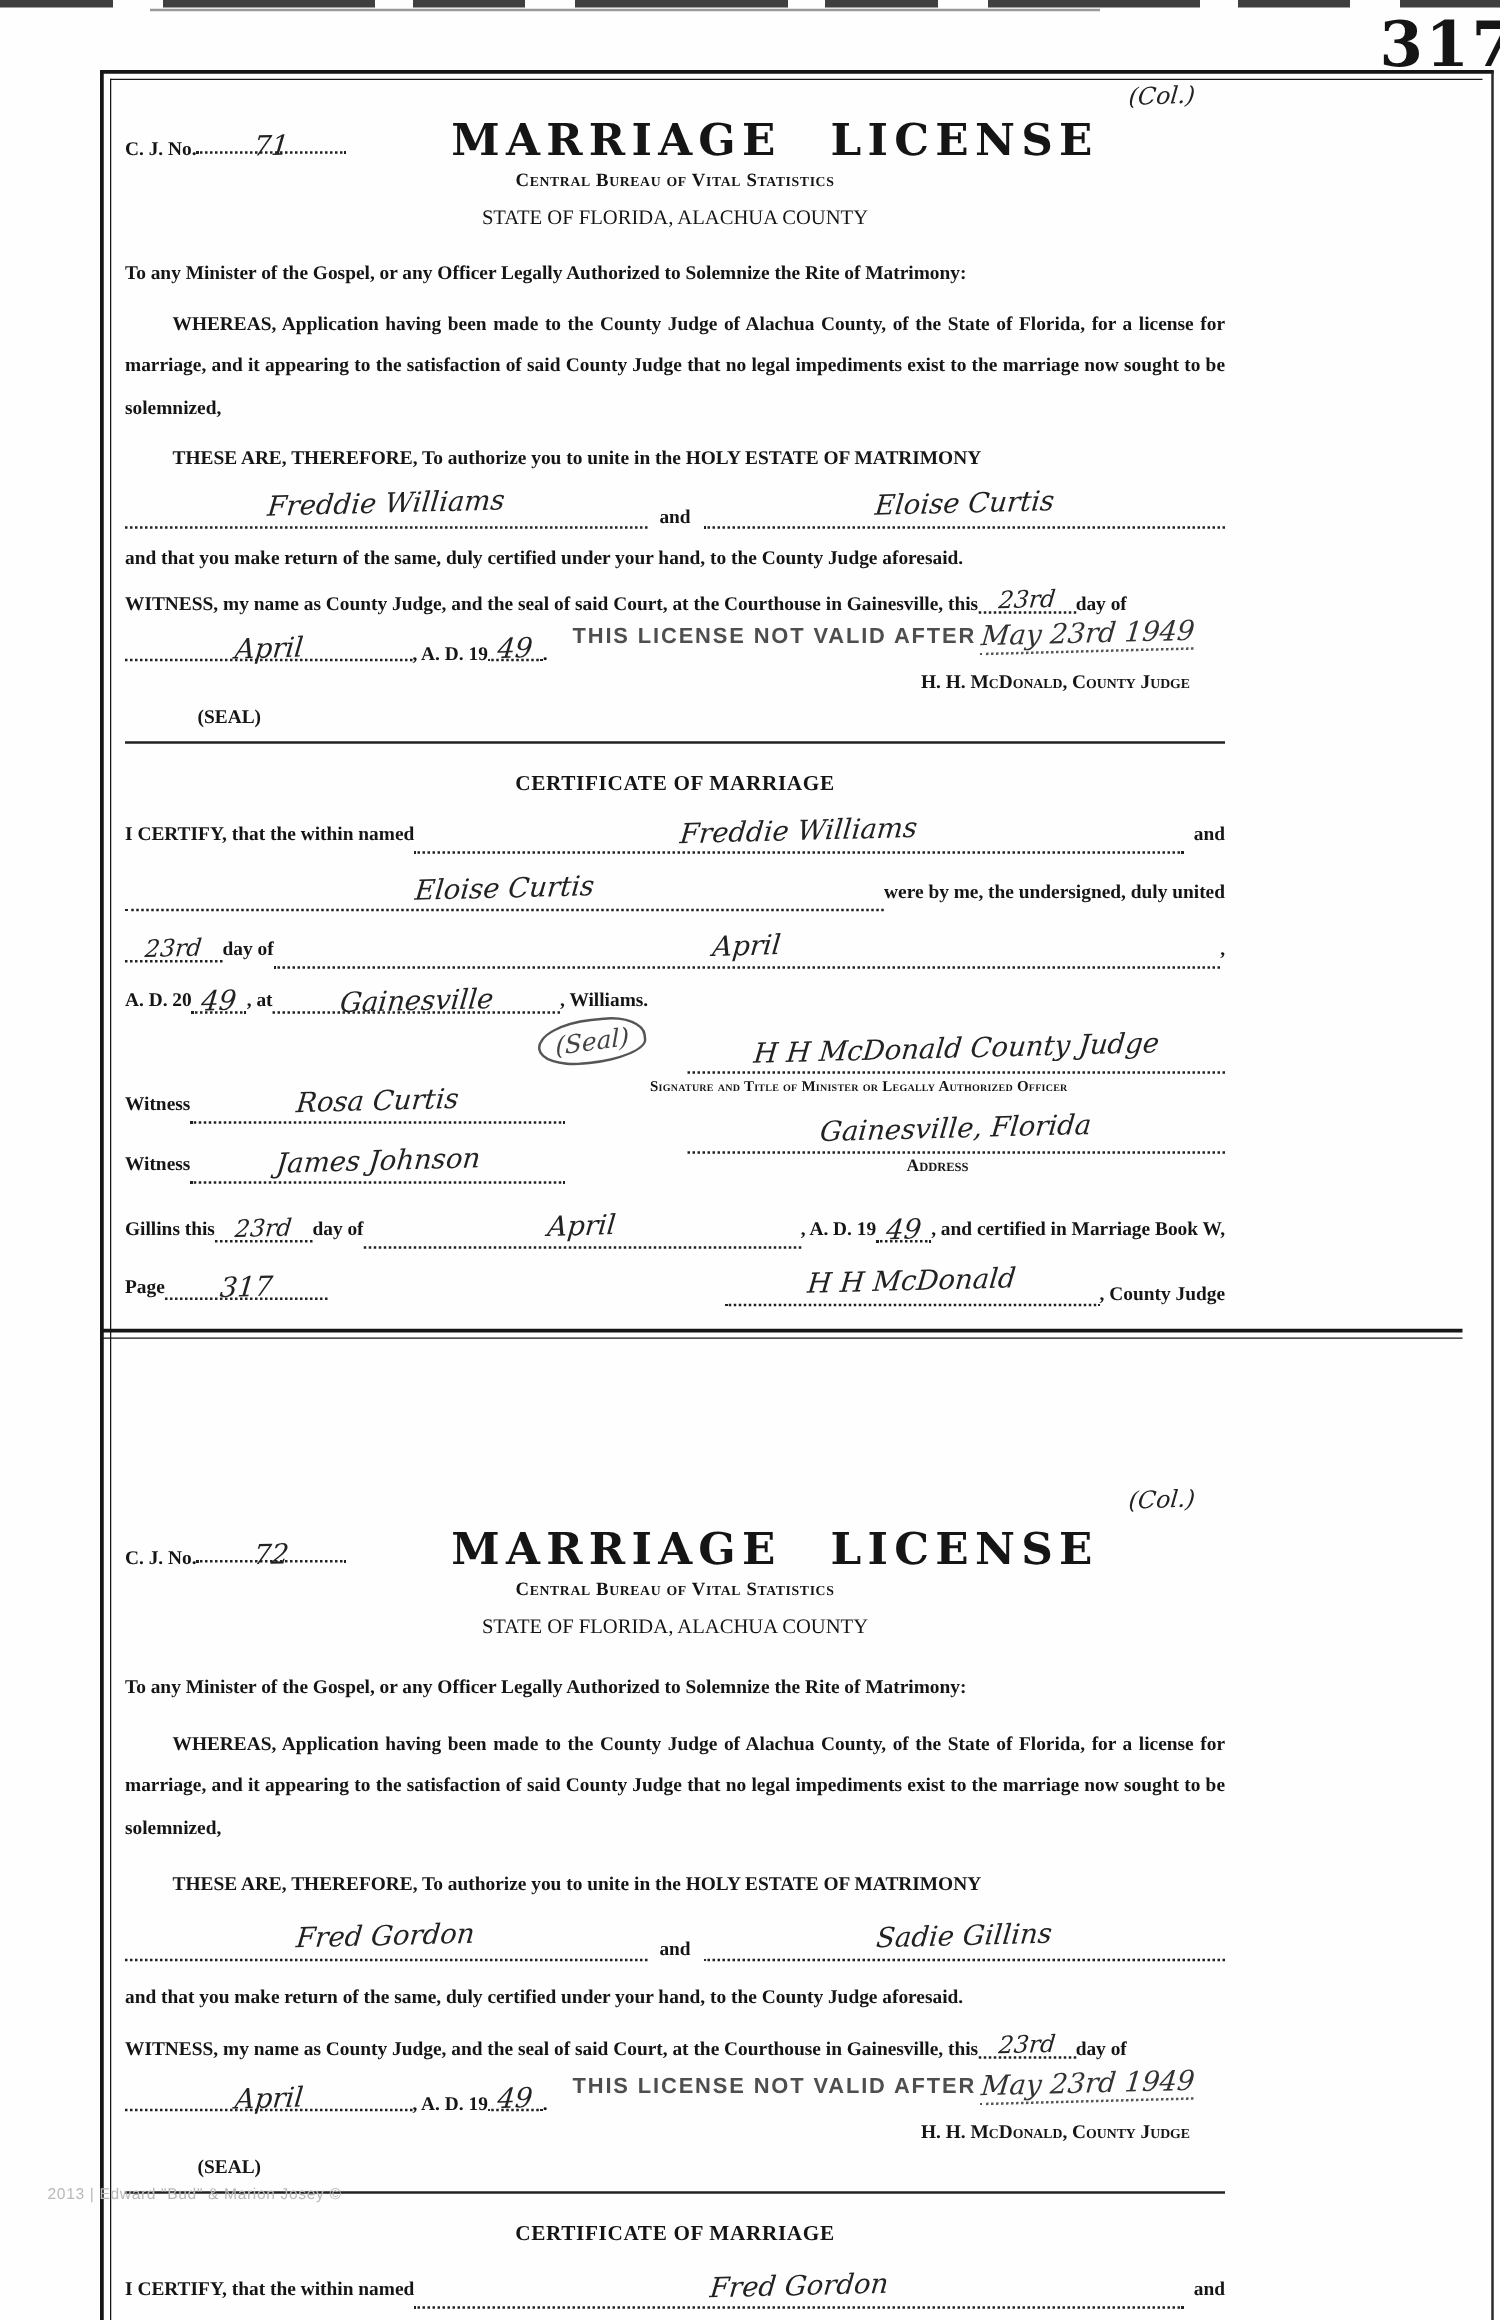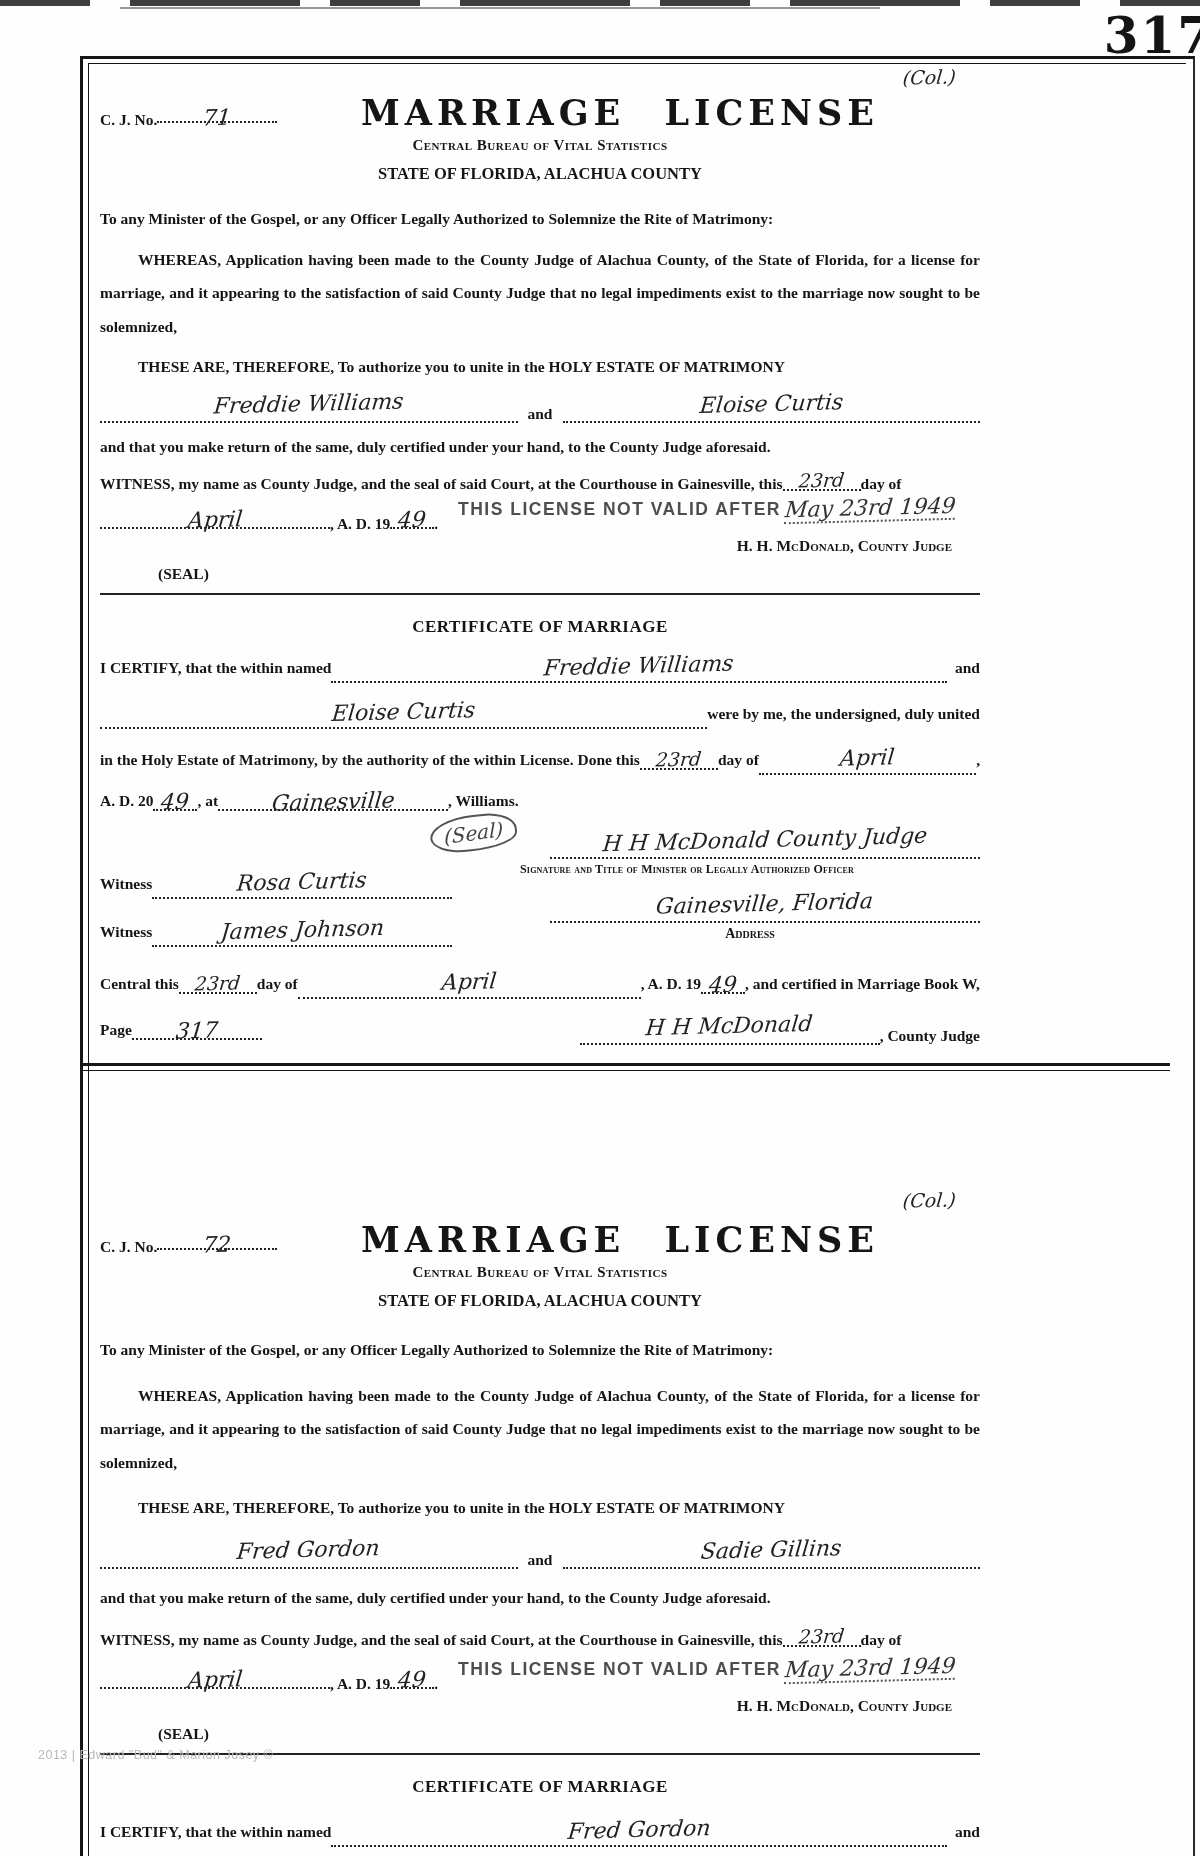--- a/index.html
+++ b/index.html
@@ -31,21 +31,21 @@
   
   .license{position:relative;}
   .b1{padding-top:34px;}
   .b2{padding-top:148px;}
   .header-row{display:flex;align-items:baseline;}
   .cj{width:250px;white-space:nowrap;position:relative;}
   .cj-dots{display:inline-block;width:120px;border-bottom:2px dotted #222;height:16px;text-align:center;}
   .doc-title{flex:1;text-align:center;margin:0 90px 0 0;font-family:"DejaVu Serif",serif;
     font-size:35px;font-weight:bold;letter-spacing:5px;word-spacing:22px;}
   .subtitle{ text-align:center;margin-top:4px;font-weight:bold;font-size:15px;letter-spacing:.5px;}
-  .subtitle2{text-align:center;margin-top:10px;font-weight:bold;font-size:16.5px;}
+  .subtitle2{text-align:center;margin-top:10px;font-weight:normal;font-size:16.5px;}
   .col-note{position:absolute;right:24px;font-size:20px;color:#333;}
   .b1 .col-note{top:8px;}
   .b2 .col-note{top:118px;}
   
   .hw{font-family:"DejaVu Serif",serif;font-style:italic;font-size:22px;font-weight:normal;
     display:inline-block;transform:rotate(-1.5deg) skewX(-7deg);color:#222;white-space:nowrap;}
   .hw.sm{font-size:19px;}
   .dots{border-bottom:2px dotted #222;}
   .dots .hw{position:relative;top:-2px;}
   
@@ -145,21 +145,20 @@
     <div class="cert-line">
       <span class="lbl">I CERTIFY, that the within named</span>
       <span class="seg"><span class="hw">Freddie Williams</span></span>
       <span class="lbl" style="padding-left:8px;">and</span>
     </div>
     <div class="cert-line">
       <span class="seg"><span class="hw">Eloise Curtis</span></span>
       <span class="lbl">were by me, the undersigned, duly united</span>
     </div>
     <div class="cert-line">
-      <span class="lbl">in the Holy Estate of Matrimony, by the authority of the within License.  Done this</span>
         <span class="inline-dots dots w70"><span class="hw sm">23rd</span></span>
         <span class="lbl">day of</span>
       <span class="seg"><span class="hw">April</span></span>
       <span class="lbl">,</span>
     </div>
     <div class="cert-line">
       <span class="lbl">A. D. 20</span>
         <span class="inline-dots dots w40"><span class="hw">49</span></span>
         <span class="lbl">, at</span>
       <span class="inline-dots dots w220"><span class="hw">Gainesville</span></span>
@@ -180,21 +179,21 @@
       <div class="sig-right">
         <div class="seal-blob"><span class="hw">(Seal)</span></div>
         <div class="sig-line"><span class="hw">H H McDonald County Judge</span></div>
         <div class="sig-label sc">Signature and Title of Minister or Legally Authorized Officer</div>
         <div class="addr-line2"><span class="hw">Gainesville, Florida</span></div>
         <div class="addr-label sc">Address</div>
       </div>
     </div>
 
     <div class="cert-line" style="margin-top:22px;">
-      <span class="lbl">Central this</span>
+      <span class="lbl">Gillins this</span>
         <span class="inline-dots dots w70"><span class="hw sm">23rd</span></span>
         <span class="lbl">day of</span>
       <span class="seg"><span class="hw">April</span></span>
       <span class="lbl">, A. D. 19</span>
         <span class="inline-dots dots w40"><span class="hw">49</span></span>
         <span class="lbl">, and certified in Marriage Book W,</span>
     </div>
     <div class="cert-line">
       <span class="lbl">Page</span>
         <span class="inline-dots dots w120"><span class="hw">317</span></span>

